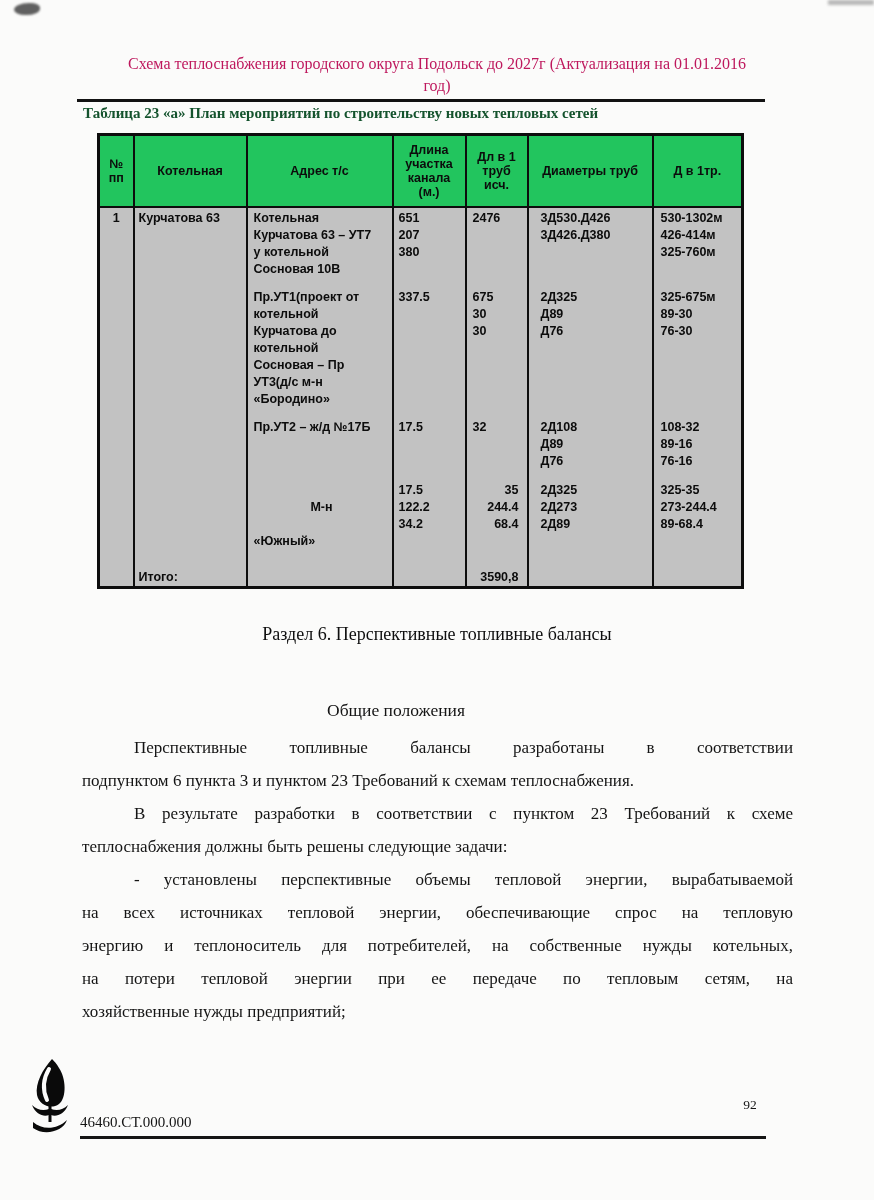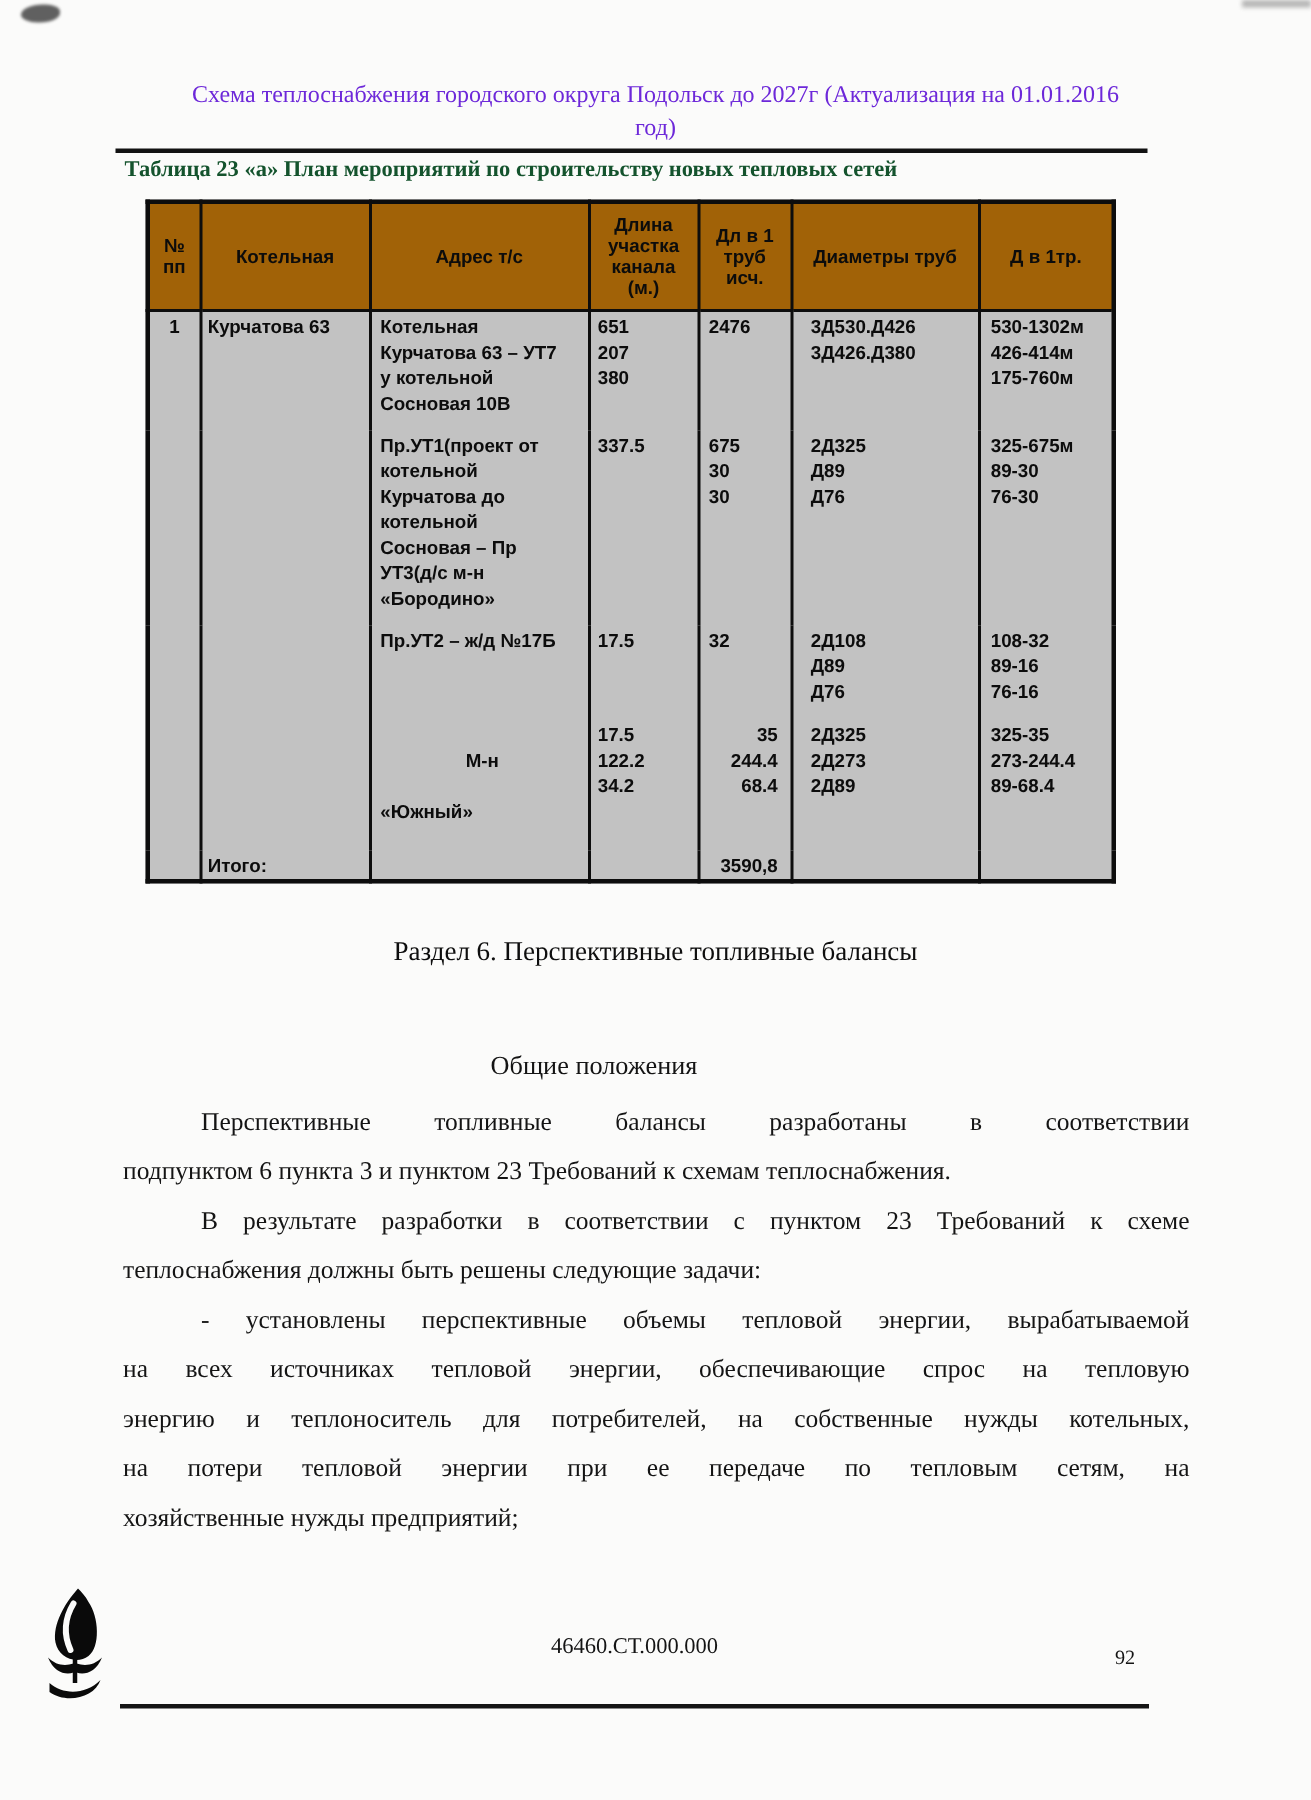--- a/index.html
+++ b/index.html
@@ -7,31 +7,31 @@
        font-family:"Liberation Serif",serif;color:#141414;}
   .abs{position:absolute;}
 
   
   .smudge-tl{left:14px;top:3px;width:26px;height:12px;background:#3a3a3a;
              border-radius:60% 40% 55% 45%;filter:blur(1.2px);opacity:.8;}
   .smudge-tr{left:828px;top:0;width:46px;height:5px;background:#8a8a8a;filter:blur(1.5px);opacity:.6;}
 
   
   .doc-header{left:0;top:53px;width:874px;text-align:center;
-              font-size:16px;line-height:22px;color:#6d28d9;}
+              font-size:16px;line-height:22px;color:#be185d;}
   .top-rule{left:77px;top:99px;width:688px;height:3px;background:#121212;}
   .table-caption{left:83px;top:105px;width:720px;font-size:15px;font-weight:bold;color:#14532d;}
 
   
   table.data-table{left:97px;top:133px;position:absolute;border-collapse:collapse;
                    table-layout:fixed;width:644px;background:#c2c2c2;
                    border:3px solid #0d0d0d;
                    font-family:"Liberation Sans",sans-serif;font-weight:bold;
                    font-size:12.5px;color:#0c0c0c;}
-  .data-table th{border:2px solid #0d0d0d;background:#a16207;vertical-align:middle;
+  .data-table th{border:2px solid #0d0d0d;background:#22c55e;vertical-align:middle;
                  text-align:center;line-height:14px;padding:2px 1px;white-space:pre-line;
                  font-size:12.5px;}
   .data-table thead tr{height:72px;}
   .data-table td{border-left:2px solid #0d0d0d;border-right:2px solid #0d0d0d;
                  border-top:none;border-bottom:none;vertical-align:top;
                  padding:2px 2px 0 2px;line-height:17px;white-space:pre-line;}
   tr.row-a{height:80px;} tr.row-b{height:130px;} tr.row-c{height:63px;}
   tr.row-d{height:57px;} tr.row-total{height:21px;}
   td.c1{text-align:center;}
   td.c2{padding-left:4px;}
@@ -48,21 +48,21 @@
                font-size:18px;font-weight:normal;color:#0e0e0e;}
   .sec-sub{left:0;top:700px;width:792px;text-align:center;font-size:17.5px;}
   .body-text{left:82px;top:731px;width:711px;font-size:17px;}
   .line{height:33px;line-height:33px;white-space:nowrap;}
   .just{white-space:normal;text-align:justify;text-align-last:justify;}
   .indent{padding-left:52px;}
 
   
   .logo{left:27px;top:1058px;}
   .page-number{left:730px;top:1097px;width:40px;text-align:center;font-size:13.5px;}
-  .footer-code{left:80px;top:1090px;width:686px;text-align:center;font-size:15px;}
+  .footer-code{left:80px;top:1114px;width:686px;font-size:15px;}
   .footer-rule{left:80px;top:1136px;width:686px;height:3px;background:#151515;}
 </style>
 </head>
 <body>
 
 <div class="abs smudge-tl"></div>
 <div class="abs smudge-tr"></div>
 
 <div class="abs doc-header">
   <div>Схема теплоснабжения городского округа Подольск до 2027г (Актуализация на 01.01.2016</div>
@@ -108,21 +108,21 @@
 у котельной
 Сосновая 10В</td>
       <td class="c4">651
 207
 380</td>
       <td class="c5">2476</td>
       <td class="c6">3Д530.Д426
 3Д426.Д380</td>
       <td class="c7">530-1302м
 426-414м
-175-760м</td>
+325-760м</td>
     </tr>
     <tr class="row-b">
       <td class="c1"></td>
       <td class="c2"></td>
       <td class="c3">Пр.УТ1(проект от
 котельной
 Курчатова до
 котельной
 Сосновая  – Пр
 УТ3(д/с  м-н

